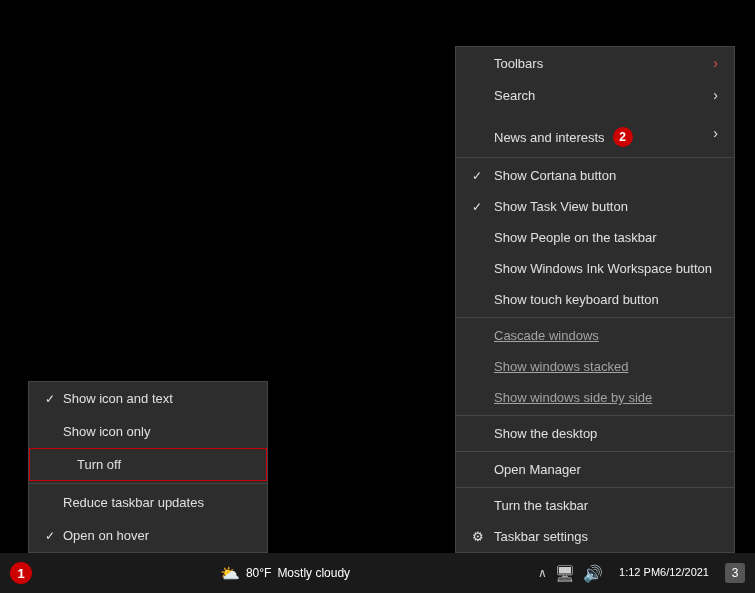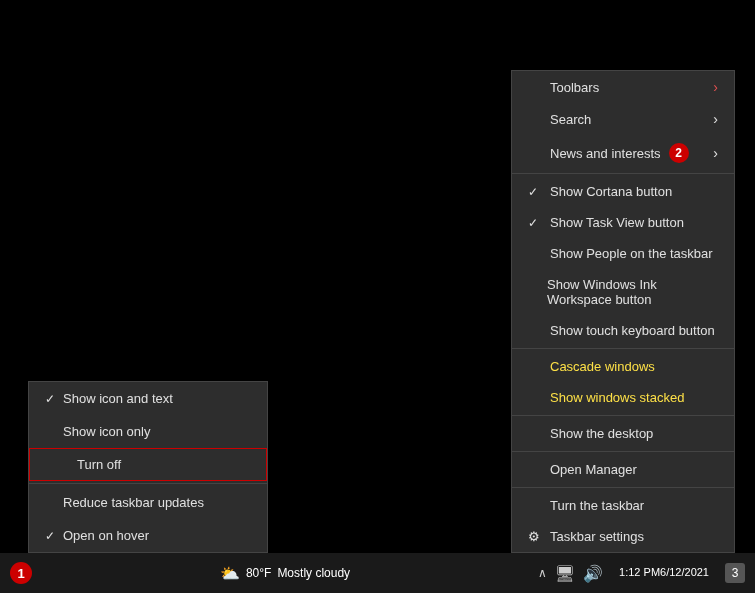--- a/index.html
+++ b/index.html
@@ -99,38 +99,39 @@
       color: #ccc;
       font-size: 12px;
       cursor: pointer;
     }
 
     
     .context-menu-main {
       position: absolute;
       right: 20px;
       bottom: 40px;
-      width: 224px;
+      width: 280px;
       background: #2d2d2d;
       border: 1px solid #444;
       z-index: 100;
     }
     .menu-item {
       display: flex;
       align-items: center;
       justify-content: space-between;
       padding: 8px 16px;
       color: #e0e0e0;
       font-size: 13px;
       cursor: pointer;
       user-select: none;
     }
     .menu-item.disabled {
-      color: #fde047;
+      color: #a3a3a3;
       cursor: default;
+      text-decoration: underline;
     }
     .menu-item-left {
       display: flex;
       align-items: center;
       gap: 8px;
     }
     .check-icon {
       font-size: 12px;
       color: #e0e0e0;
       width: 14px;
@@ -156,20 +157,21 @@
       font-weight: bold;
       display: flex;
       align-items: center;
       justify-content: center;
       margin-left: 4px;
     }
     .news-item-label {
       display: flex;
       align-items: center;
       gap: 4px;
+      margin-top: 8px;
     }
     .separator {
       border: none;
       border-top: 1px solid #444;
       margin: 2px 0;
     }
 
     
     .context-menu-sub {
       position: absolute;
@@ -281,20 +283,26 @@
     </span>
   </div>
 
   <div class="menu-item disabled">
     <span class="menu-item-left">
       <span class="check-icon"> </span>
       <span>Show windows stacked</span>
     </span>
   </div>
 
+  <div class="menu-item disabled">
+    <span class="menu-item-left">
+      <span class="check-icon"> </span>
+      <span>Show windows side by side</span>
+    </span>
+  </div>
   <hr class="separator">
 
   <div class="menu-item">
     <span class="menu-item-left">
       <span class="check-icon"> </span>
       <span>Show the desktop</span>
     </span>
   </div>
   <hr class="separator">
 

